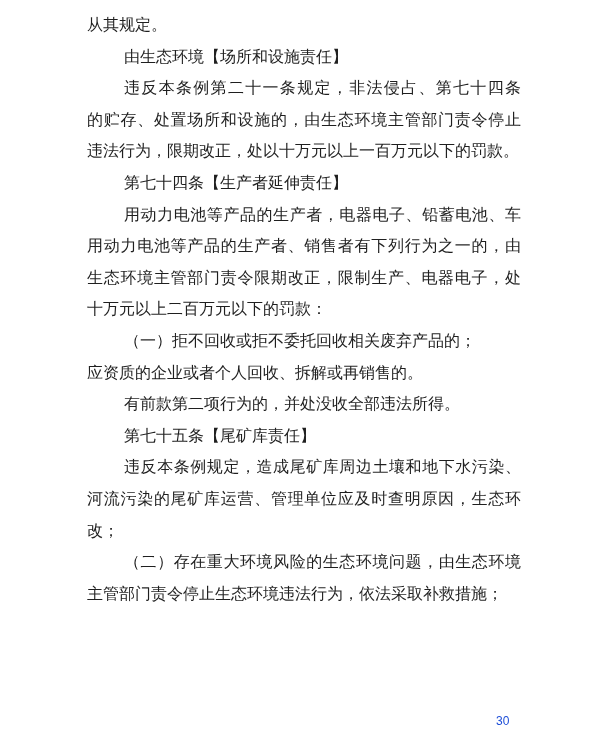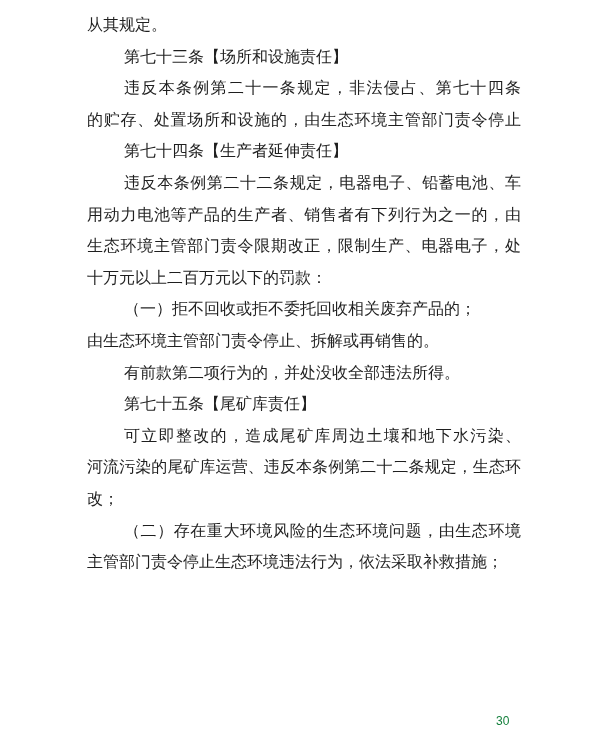--- a/index.html
+++ b/index.html
@@ -40,41 +40,42 @@
     text-justify: inter-character;
   }
   .pagenum {
     position: absolute;
     left: 496px;
     top: 713px;
     width: 24px;
     font-family: "Liberation Sans", "DejaVu Sans", sans-serif;
     font-size: 12px;
     line-height: 16px;
-    color: #15803d;
+    color: #1d4ed8;
   }
 </style>
 </head>
 <body>
 
 <div class="page">
   <div class="body" id="doc-body">
       <div class="line">从其规定。</div>
-      <div class="line indent">第七十三条【场所和设施责任】</div>
+      <div class="line indent">由生态环境【场所和设施责任】</div>
       <div class="line indent justify">违反本条例第二十一条规定，非法侵占、第七十四条</div>
       <div class="line justify">的贮存、处置场所和设施的，由生态环境主管部门责令停止</div>
+      <div class="line">违法行为，限期改正，处以十万元以上一百万元以下的罚款。</div>
       <div class="line indent">第七十四条【生产者延伸责任】</div>
-      <div class="line indent justify">违反本条例第二十二条规定，电器电子、铅蓄电池、车</div>
+      <div class="line indent justify">用动力电池等产品的生产者，电器电子、铅蓄电池、车</div>
       <div class="line justify">用动力电池等产品的生产者、销售者有下列行为之一的，由</div>
       <div class="line justify">生态环境主管部门责令限期改正，限制生产、电器电子，处</div>
       <div class="line">十万元以上二百万元以下的罚款：</div>
       <div class="line indent">（一）拒不回收或拒不委托回收相关废弃产品的；</div>
-      <div class="line">由生态环境主管部门责令停止、拆解或再销售的。</div>
+      <div class="line">应资质的企业或者个人回收、拆解或再销售的。</div>
       <div class="line indent">有前款第二项行为的，并处没收全部违法所得。</div>
       <div class="line indent">第七十五条【尾矿库责任】</div>
-      <div class="line indent justify">可立即整改的，造成尾矿库周边土壤和地下水污染、</div>
-      <div class="line justify">河流污染的尾矿库运营、违反本条例第二十二条规定，生态环</div>
+      <div class="line indent justify">违反本条例规定，造成尾矿库周边土壤和地下水污染、</div>
+      <div class="line justify">河流污染的尾矿库运营、管理单位应及时查明原因，生态环</div>
       <div class="line">改；</div>
       <div class="line indent justify">（二）存在重大环境风险的生态环境问题，由生态环境</div>
       <div class="line">主管部门责令停止生态环境违法行为，依法采取补救措施；</div>
     </div>
   <div class="pagenum">30</div>
 </div>
 
 </body></html>

